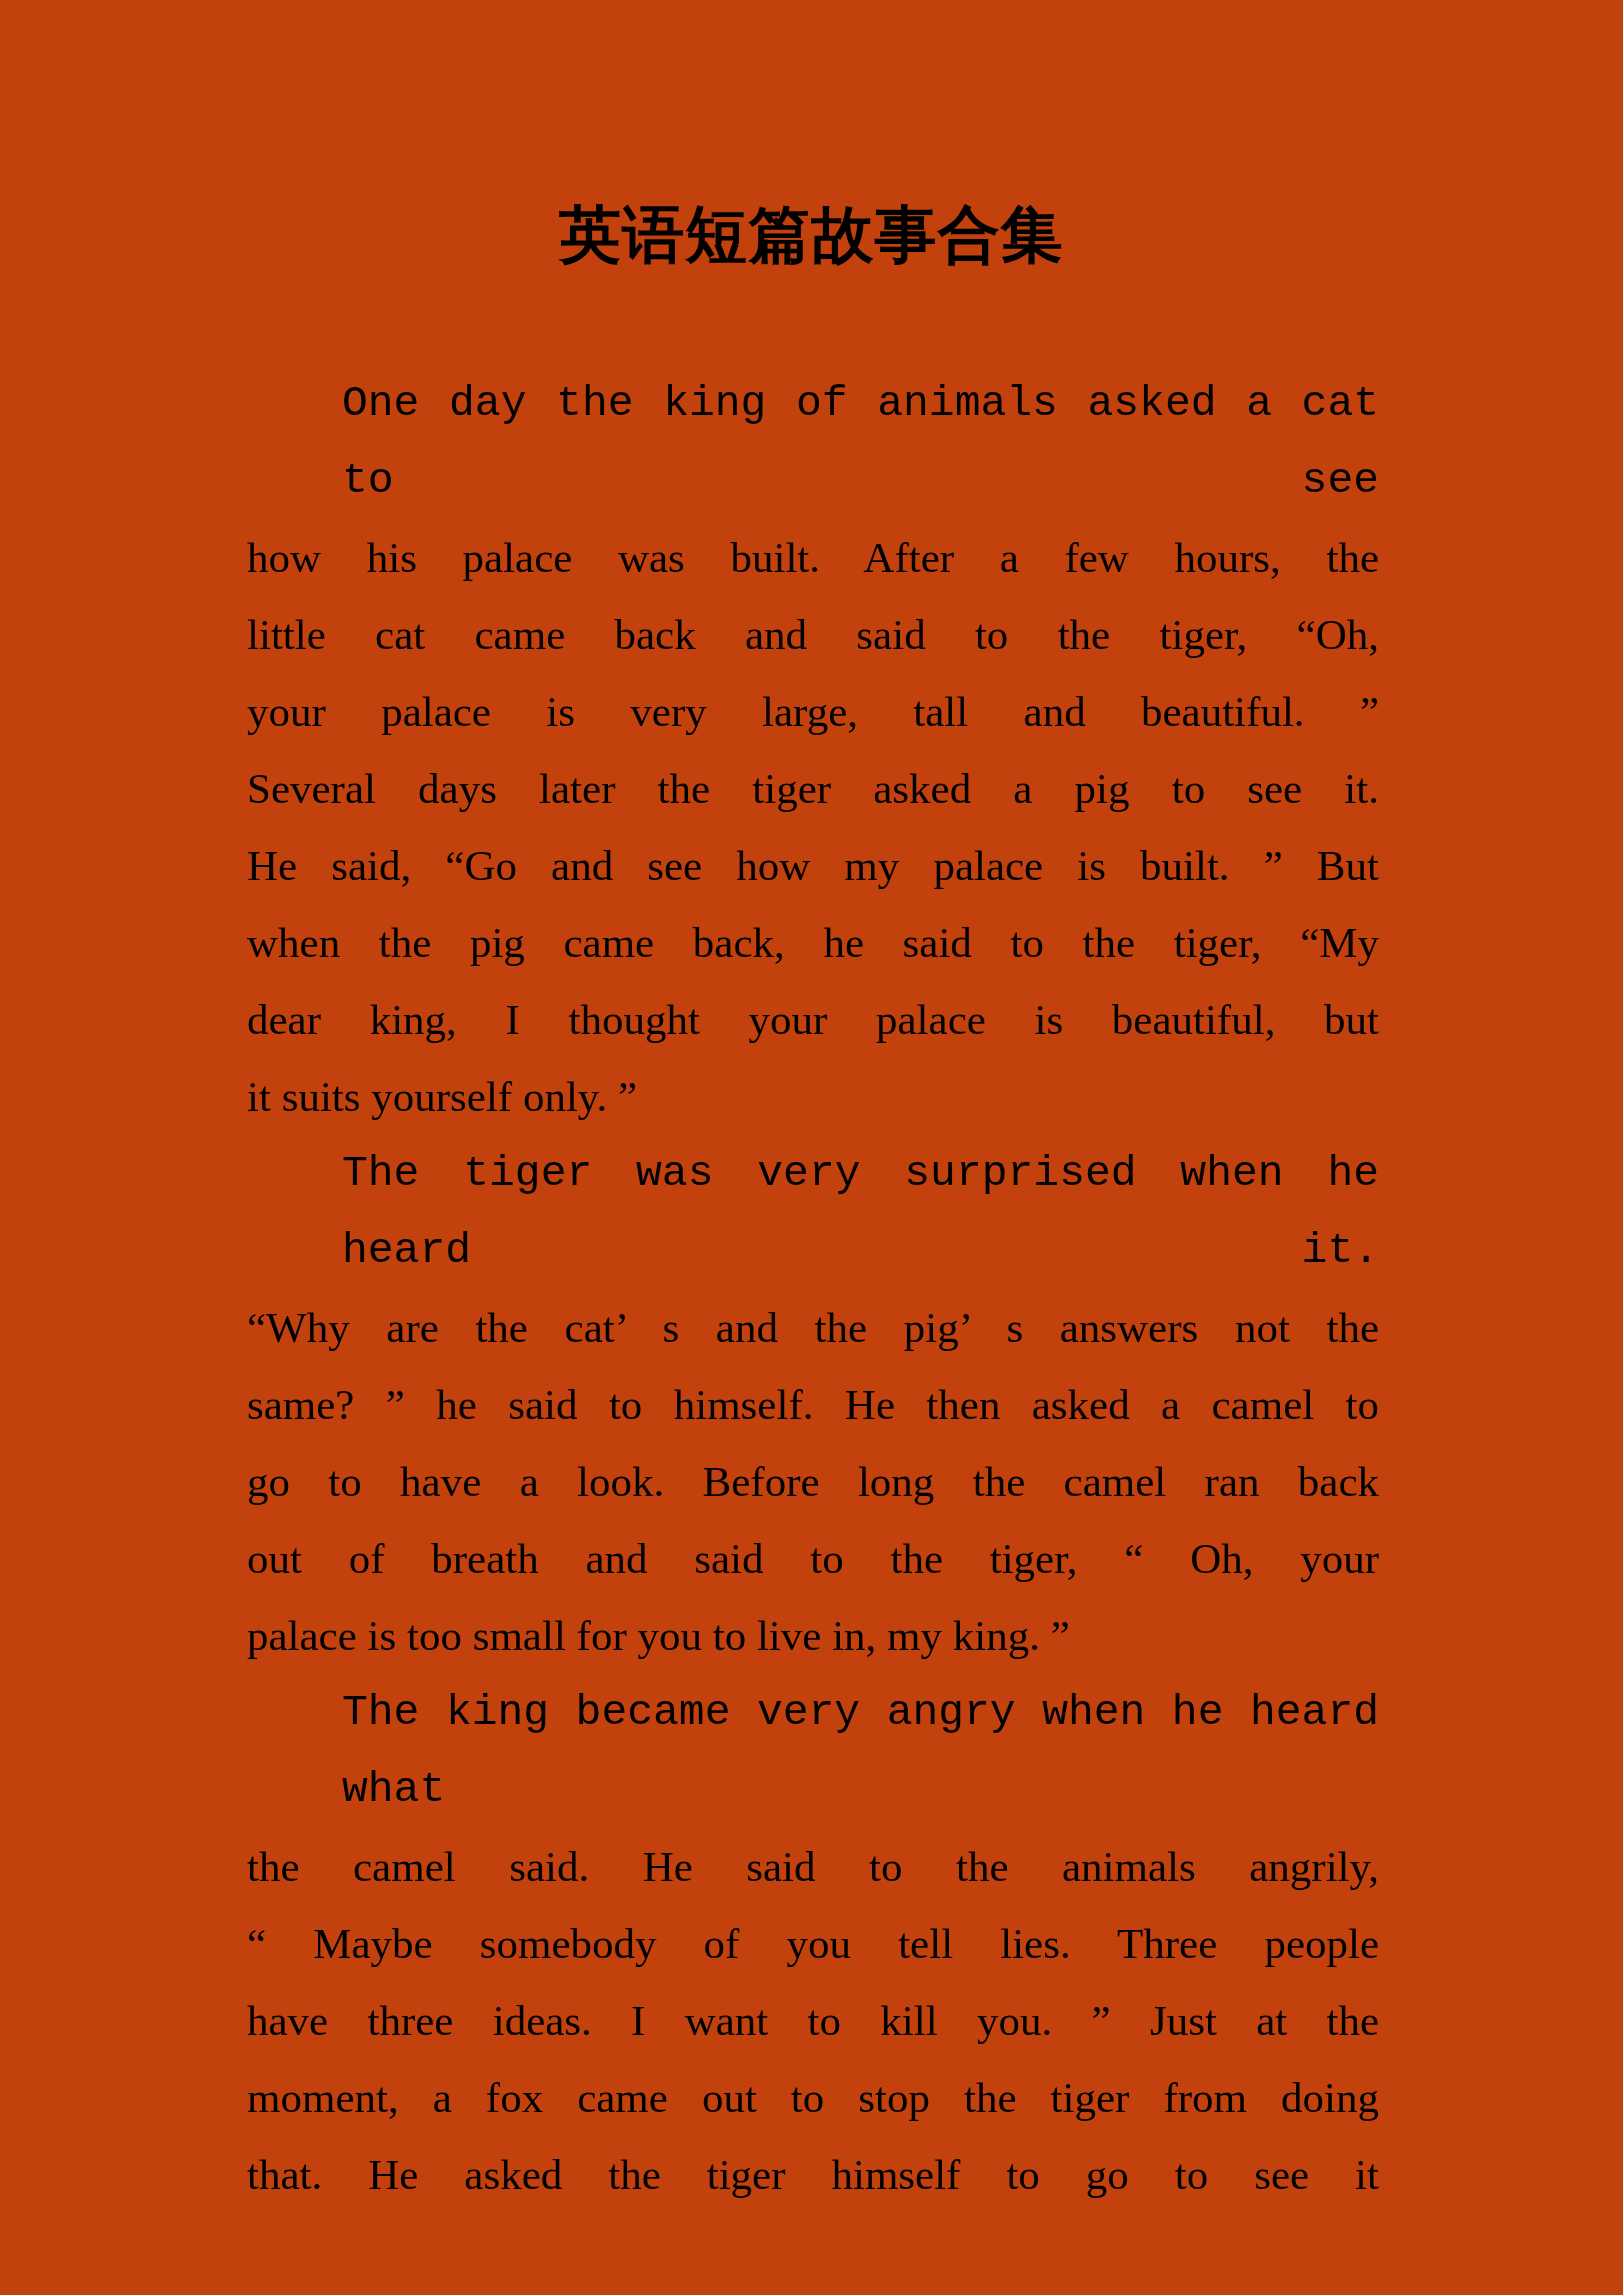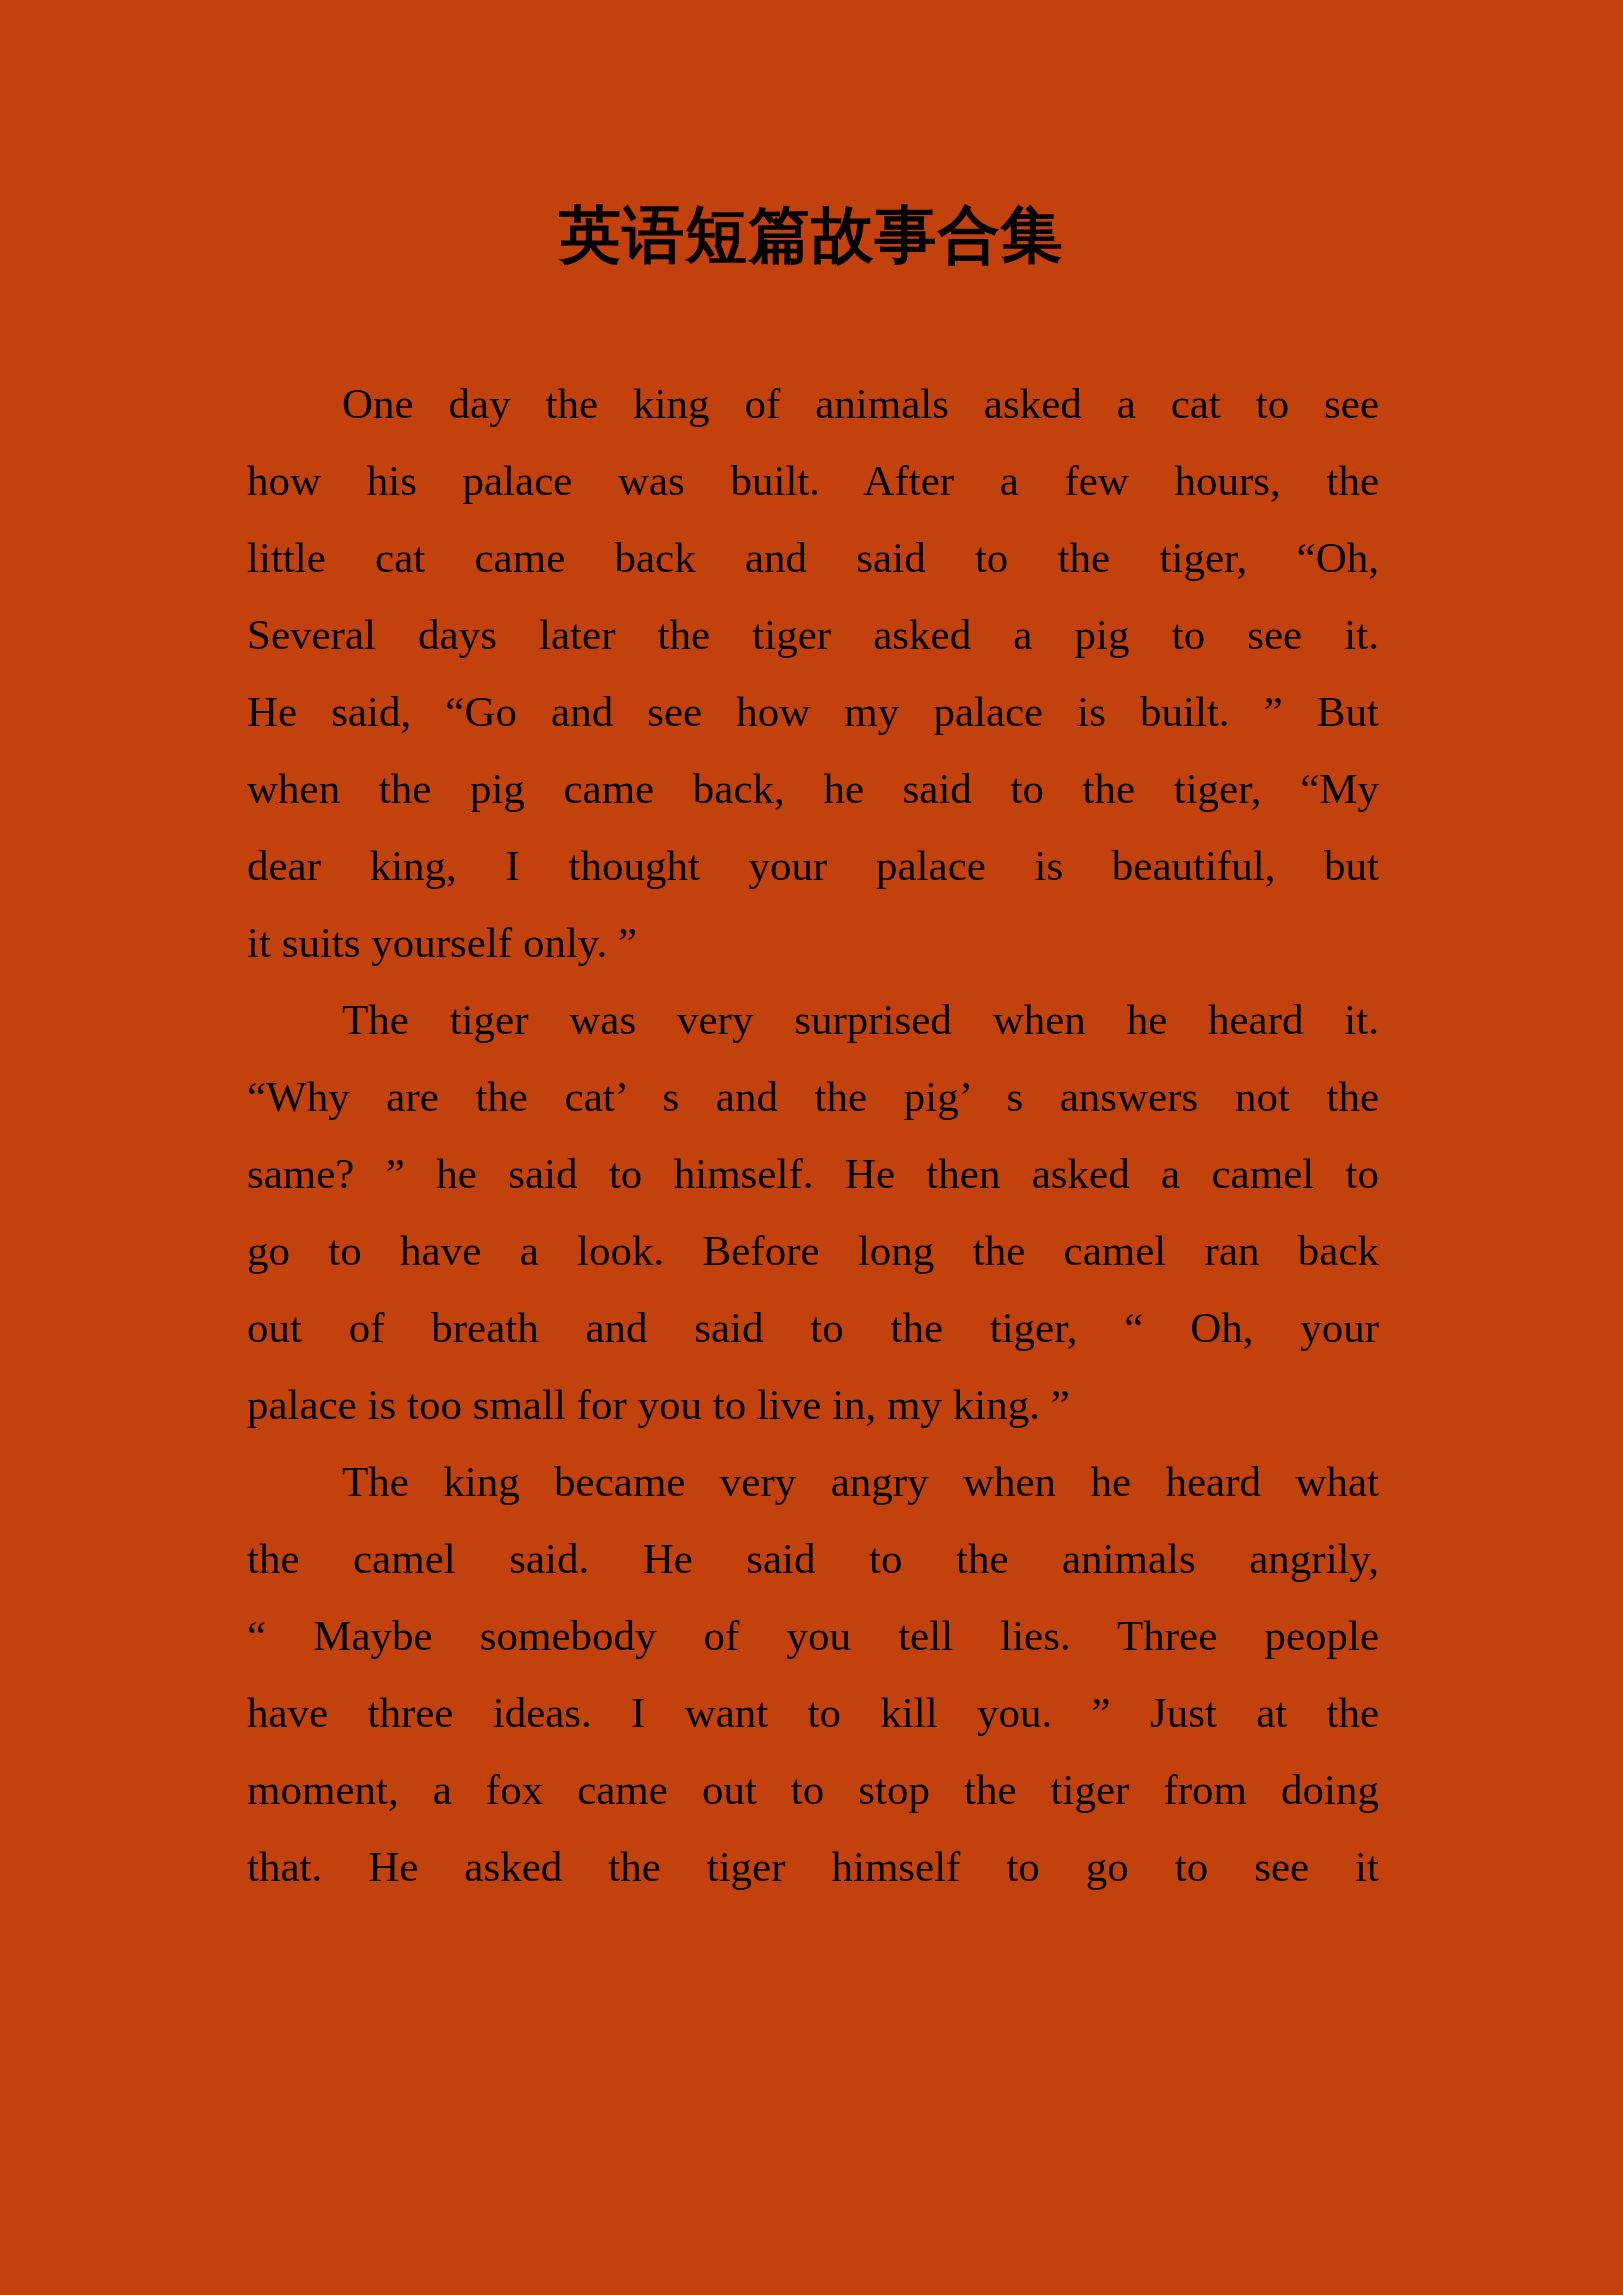--- a/index.html
+++ b/index.html
@@ -36,37 +36,39 @@
   }
   .line {
     font-size: 43px;
     line-height: 77px;
     text-align: justify;
     text-align-last: justify;
     text-justify: inter-word;
   }
   .line.pfirst {
     padding-left: 95px;
+    font-family: Liberation Mono, monospace;
   }
   .line.plast {
     text-align-last: left;
   }
 </style>
 </head>
 <body>
 
 <div class="page">
 
   <h1 class="title">英语短篇故事合集</h1>
 
   <div class="story">
 
     <div class="line pfirst">One day the king of animals asked a cat to see</div>
     <div class="line">how his palace was built. After a few hours, the</div>
     <div class="line">little cat came back and said to the tiger, “Oh,</div>
+    <div class="line">your palace is very large, tall and beautiful. ”</div>
     <div class="line">Several days later the tiger asked a pig to see it.</div>
     <div class="line">He said, “Go and see how my palace is built. ” But</div>
     <div class="line">when the pig came back, he said to the tiger, “My</div>
     <div class="line">dear king, I thought your palace is beautiful, but</div>
     <div class="line plast">it suits yourself only. ”</div>
 
     <div class="line pfirst">The tiger was very surprised when he heard it.</div>
     <div class="line">“Why are the cat’ s and the pig’ s answers not the</div>
     <div class="line">same? ” he said to himself. He then asked a camel to</div>
     <div class="line">go to have a look. Before long the camel ran back</div>

